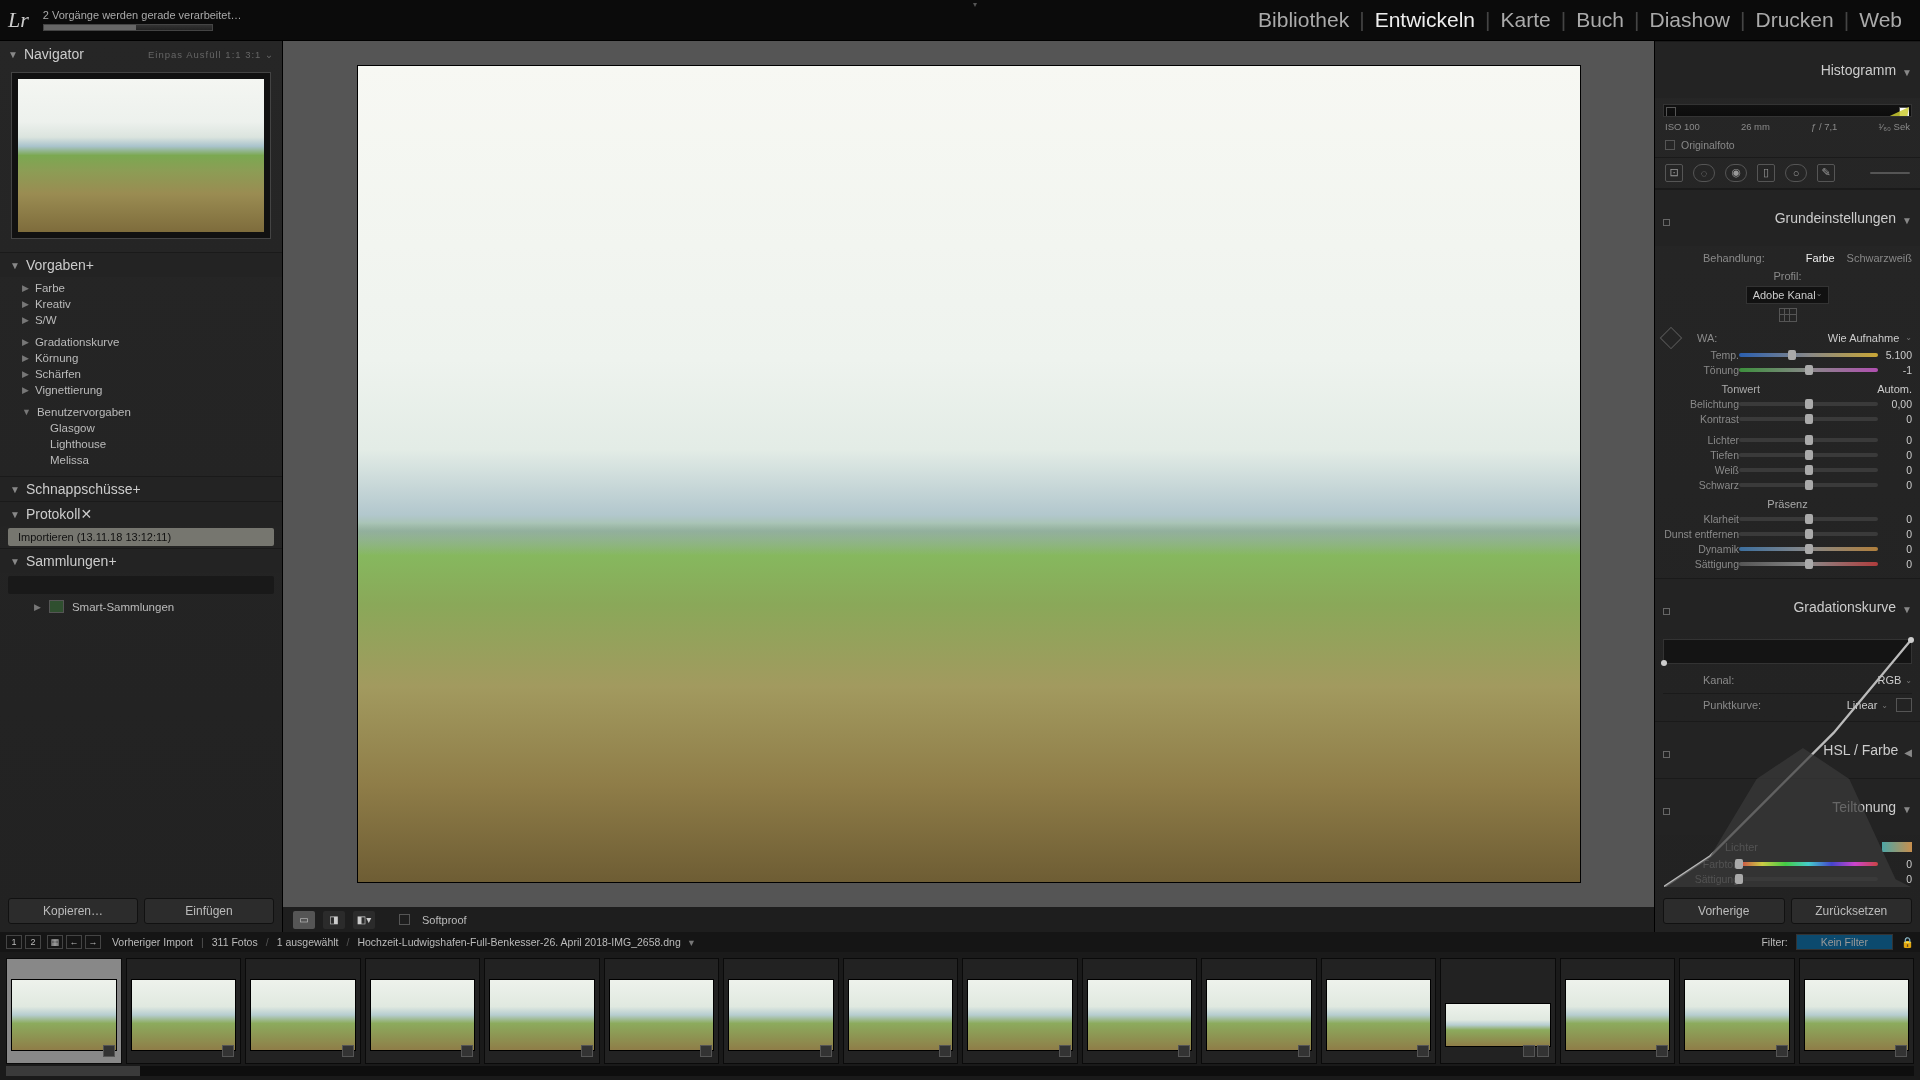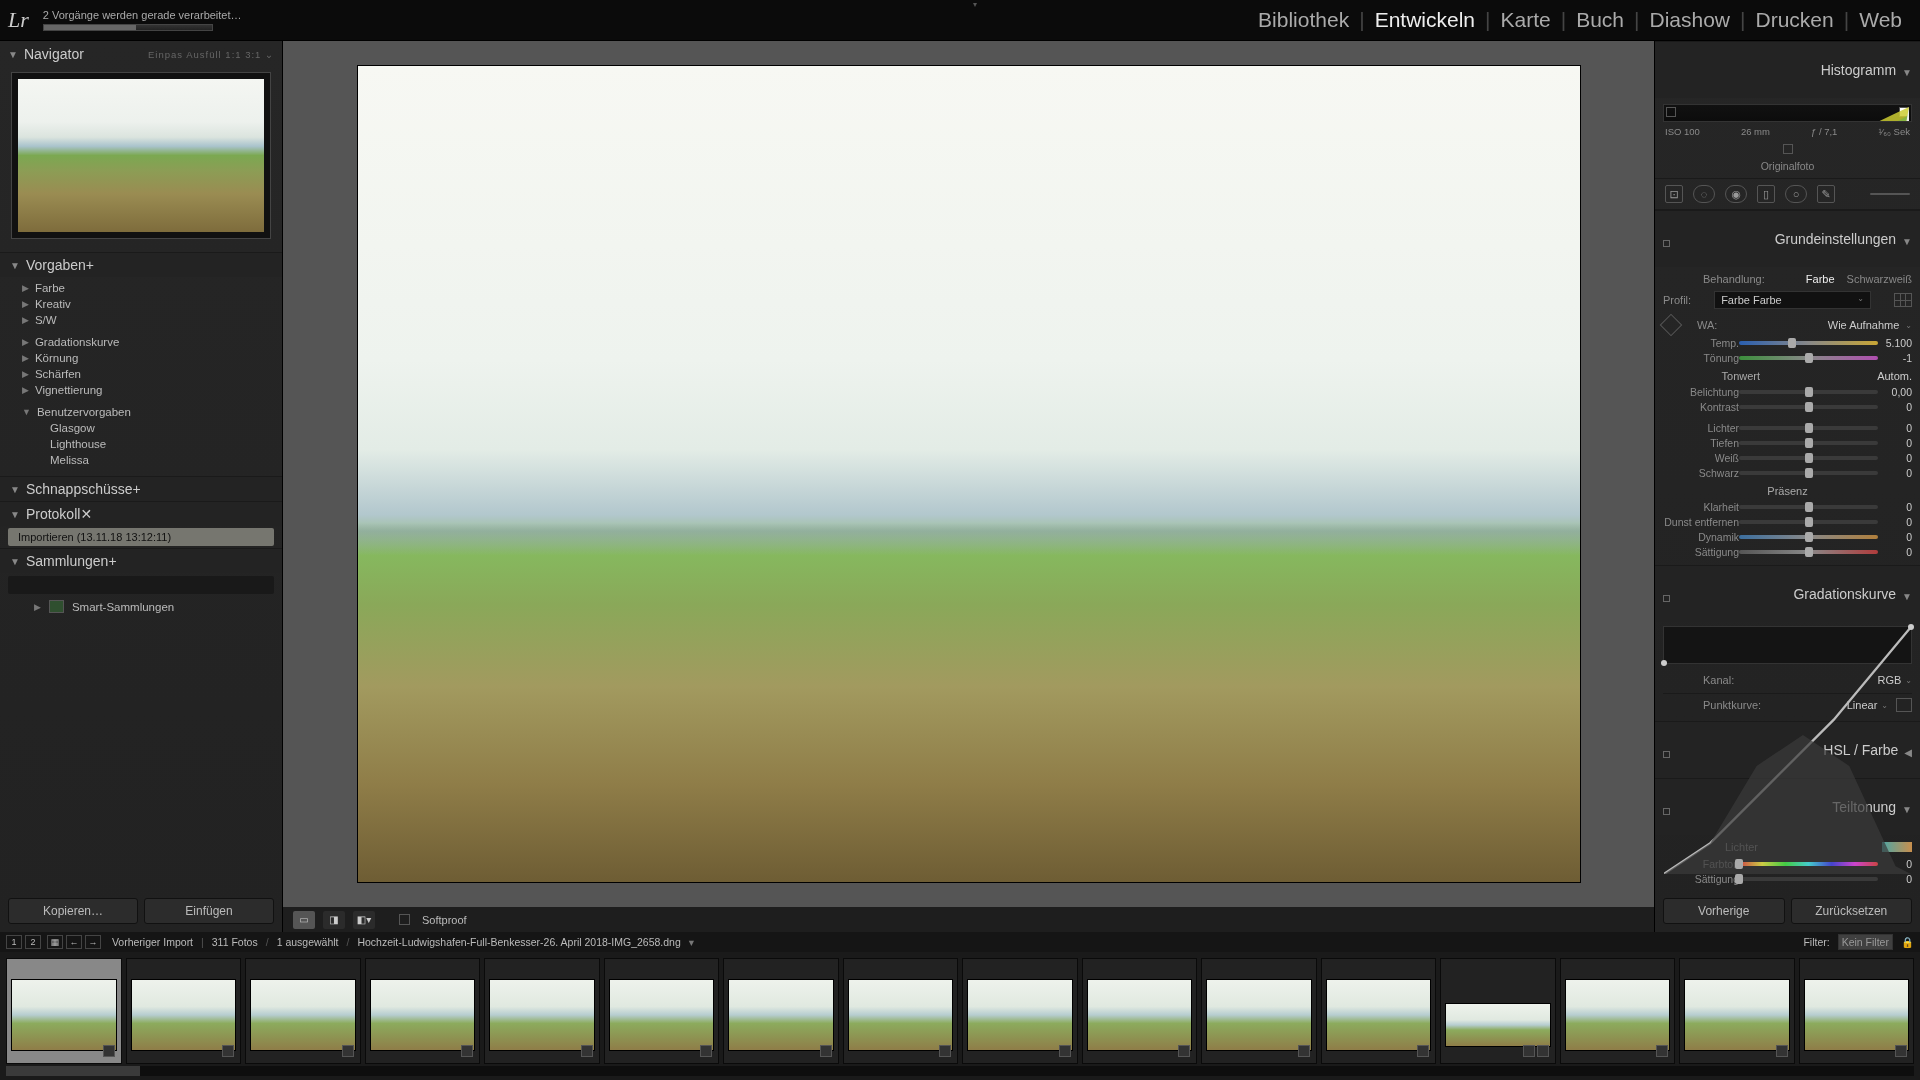--- a/index.html
+++ b/index.html
@@ -66,33 +66,33 @@
   .rightpanel { width:266px; background:linear-gradient(#262626,#222); display:flex; flex-direction:column; border-left:1px solid #000; font-size:11px;}
   .rp-row-head { display:flex; align-items:flex-end; justify-content:flex-end; padding:20px 8px; color:#ccc; font-size:14px; background:#232323; border-top:1px solid #1a1a1a;}
   .rp-row-head .tri { margin-left:6px; font-size:10px; color:#888;}
   .rp-row-head .sw { width:7px; height:7px; border:1px solid #666; margin-right:auto;}
   .hist { margin:6px 8px 2px 8px; height:75px; border:1px solid #333; position:relative; overflow:hidden;
     background:linear-gradient(#111,#0c0c0c);}
   .hist .clipL, .hist .clipR { position:absolute; top:2px; width:10px; height:10px; border:1px solid #555;}
   .hist .clipL{ left:2px;} .hist .clipR{ right:2px; background:#fff;}
   .hist svg { position:absolute; inset:0; }
   .histmeta { display:flex; justify-content:space-between; padding:2px 10px 4px 10px; color:#8a8a8a; font-size:9.5px;}
-  .origline { display:flex; align-items:center; padding:3px 10px 6px 10px; color:#888; gap:6px; font-size:10.5px;flex-direction:column;}
+  .origline { display:flex; align-items:center; padding:3px 10px 6px 10px; color:#888; gap:6px; font-size:10.5px;}
   .origline .chk { width:10px; height:10px; border:1px solid #555; }
   .toolstrip { display:flex; align-items:center; gap:10px; padding:6px 10px; border-top:1px solid #1a1a1a; border-bottom:1px solid #1a1a1a;}
   .toolstrip .t { width:22px; height:18px; border:1px solid #555; border-radius:9px; display:flex; align-items:center; justify-content:center; color:#999; font-size:11px;}
   .toolstrip .t.rect{ border-radius:2px; width:18px;}
   .toolstrip .t.line{ border:none; height:2px; background:#555; width:40px; border-radius:1px; margin-left:auto;}
   .rp-section { padding:3px 8px 6px 8px; }
   .rowflex { display:flex; align-items:center; padding:3px 0;}
   .rowflex .lab { color:#8a8a8a;margin-left:40px; }
   .rowflex .val { margin-left:auto; color:#ccc;}
   .segsel { margin-left:auto; display:flex; gap:12px;}
   .segsel span { color:#888;} .segsel span.on{ color:#eee;}
-  .profilebox { display:flex; align-items:center; gap:23px; padding:3px 0 6px 0;}
+  .profilebox { display:flex; align-items:center; gap:4px; padding:3px 0 6px 0;flex-direction:column;}
   .profilebox .sel { flex:1; background:#111; border:1px solid #333; padding:2px 6px; color:#ccc;}
   .profilebox .grid { width:18px; height:14px; border:1px solid #555; background:
      linear-gradient(#555,#555) 33% 0/1px 100% no-repeat,
      linear-gradient(#555,#555) 66% 0/1px 100% no-repeat,
      linear-gradient(#555,#555) 0 50%/100% 1px no-repeat;}
   .wbrow { display:flex; align-items:center; padding:2px 0;}
   .wbrow .eyed { width:16px; height:16px; border:1px solid #555; transform:rotate(45deg);}
   .wbrow .lab { margin-left:18px; color:#8a8a8a;}
   .wbrow .drop { margin-left:auto; color:#ccc;}
   .wbrow .car { margin-left:6px; color:#777; font-size:8px;}
@@ -114,21 +114,21 @@
   .tinytool { position:absolute; left:-2px; top:-18px; width:14px; height:14px; border:1px solid #555; border-radius:50%;}
   .splitbar { width:30px; height:10px; background:linear-gradient(to right,#4da6a6,#c98f4d); margin-left:auto;}
   .rightbtns { margin-top:auto; display:flex; gap:6px; padding:6px 8px 8px 8px;}
   .rightbtns button { flex:1; background:#2c2c2c; color:#bbb; border:1px solid #111; border-radius:3px; padding:5px 0; font-size:12px;}
   
   .bottom { height:156px; background:#1a1a1a; display:flex; flex-direction:column;}
   .infobar { height:20px; background:#151515; display:flex; align-items:center; padding:0 6px; font-size:10.5px; color:#bbb; gap:8px;}
   .infobar .icons span{ display:inline-flex; width:16px; height:14px; border:1px solid #444; margin-right:3px; align-items:center; justify-content:center; font-size:9px;}
   .infobar .sep { color:#555;}
   .infobar .right { margin-left:auto; display:flex; gap:8px; align-items:center;}
-  .infobar .filterbox { background:#404040; border:1px solid #333; padding:1px 3px; color:#999;}
+  .infobar .filterbox { background:#0c4a6e; border:1px solid #333; padding:1px 24px; color:#999;}
   .filmstrip { flex:1; display:flex; gap:4px; padding:6px 6px 2px 6px; overflow:hidden; align-items:stretch;}
   .thumb { width:118px; border:1px solid #0a0a0a; background:#222; position:relative; padding:4px;}
   .thumb.sel { background:#888;}
   .thumb .img { width:100%; height:72px; margin-top:16px;
      background:linear-gradient(to bottom,#eef2ec 0%,#e0e9e0 38%,#b6cdd0 50%,#8cab5d 62%,#8f7d48 100%);
      border:1px solid #000;}
   .thumb .badge { position:absolute; right:6px; bottom:6px; width:12px; height:12px; border:1px solid #555; background:#333;}
   .thumb .badge2 { position:absolute; right:20px; bottom:6px; width:12px; height:12px; border:1px solid #555; background:#333;}
   .thumb.short .img{ height:44px; margin-top:40px;}
   .scroll { height:10px; background:#0e0e0e; margin:0 6px 4px 6px; position:relative;}
@@ -312,21 +312,21 @@
     <div class="rp-section">
       <div class="rowflex">
         <span class="lab">Behandlung:</span>
         <div class="segsel">
           <span class="on">Farbe</span>
           <span>Schwarzweiß</span>
         </div>
       </div>
       <div class="profilebox">
         <span class="lab" style="color:#8a8a8a">Profil:</span>
-        <div class="sel"><span>Farbe Farbe</span> <span style="float:right;color:#777;font-size:8px">⌄</span></div>
+        <div class="sel"><span>Adobe Kanal</span> <span style="float:right;color:#777;font-size:8px">⌄</span></div>
         <div class="grid"></div>
       </div>
       <div class="wbrow">
         <div class="eyed"></div>
         <span class="lab">WA:</span>
         <span class="drop">Wie Aufnahme</span>
         <span class="car">⌄</span>
       </div>
       <div class="slider">
           <span class="lab">Temp.</span>

